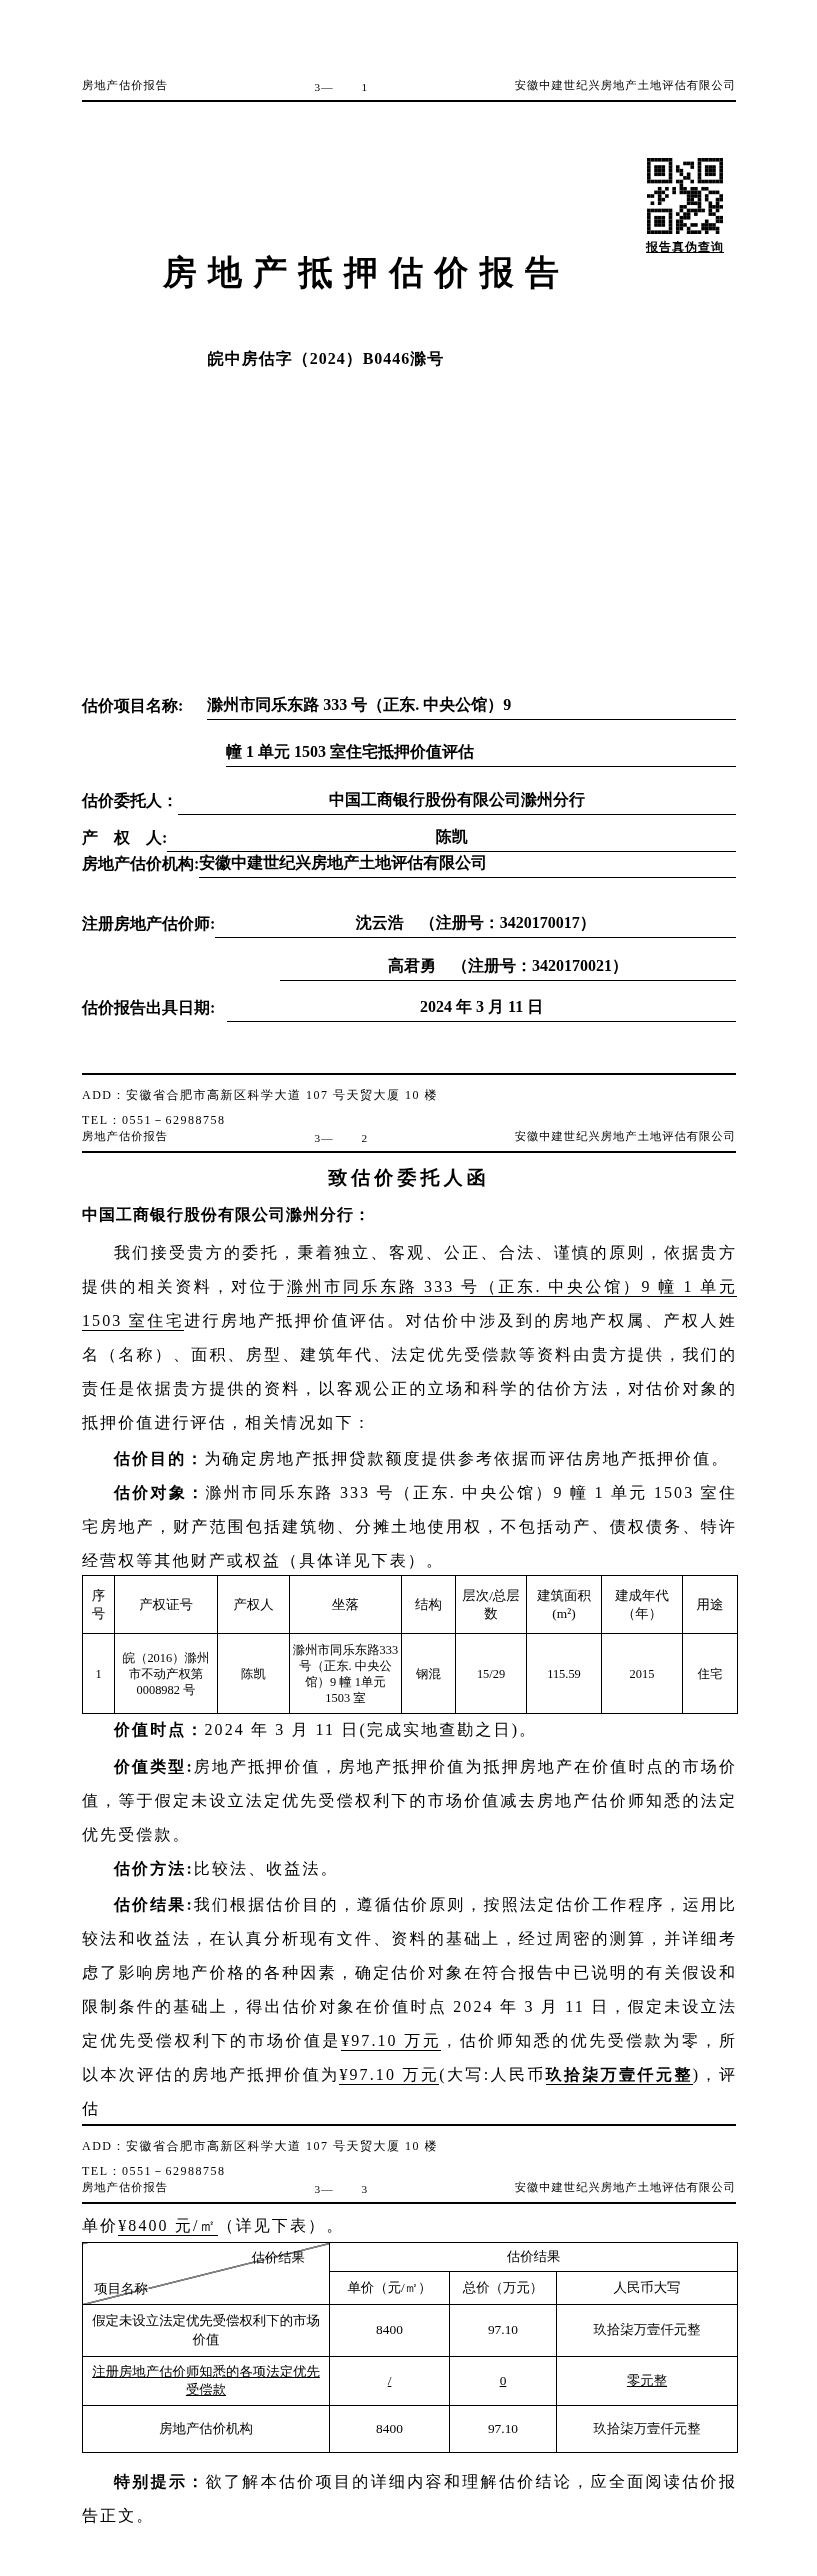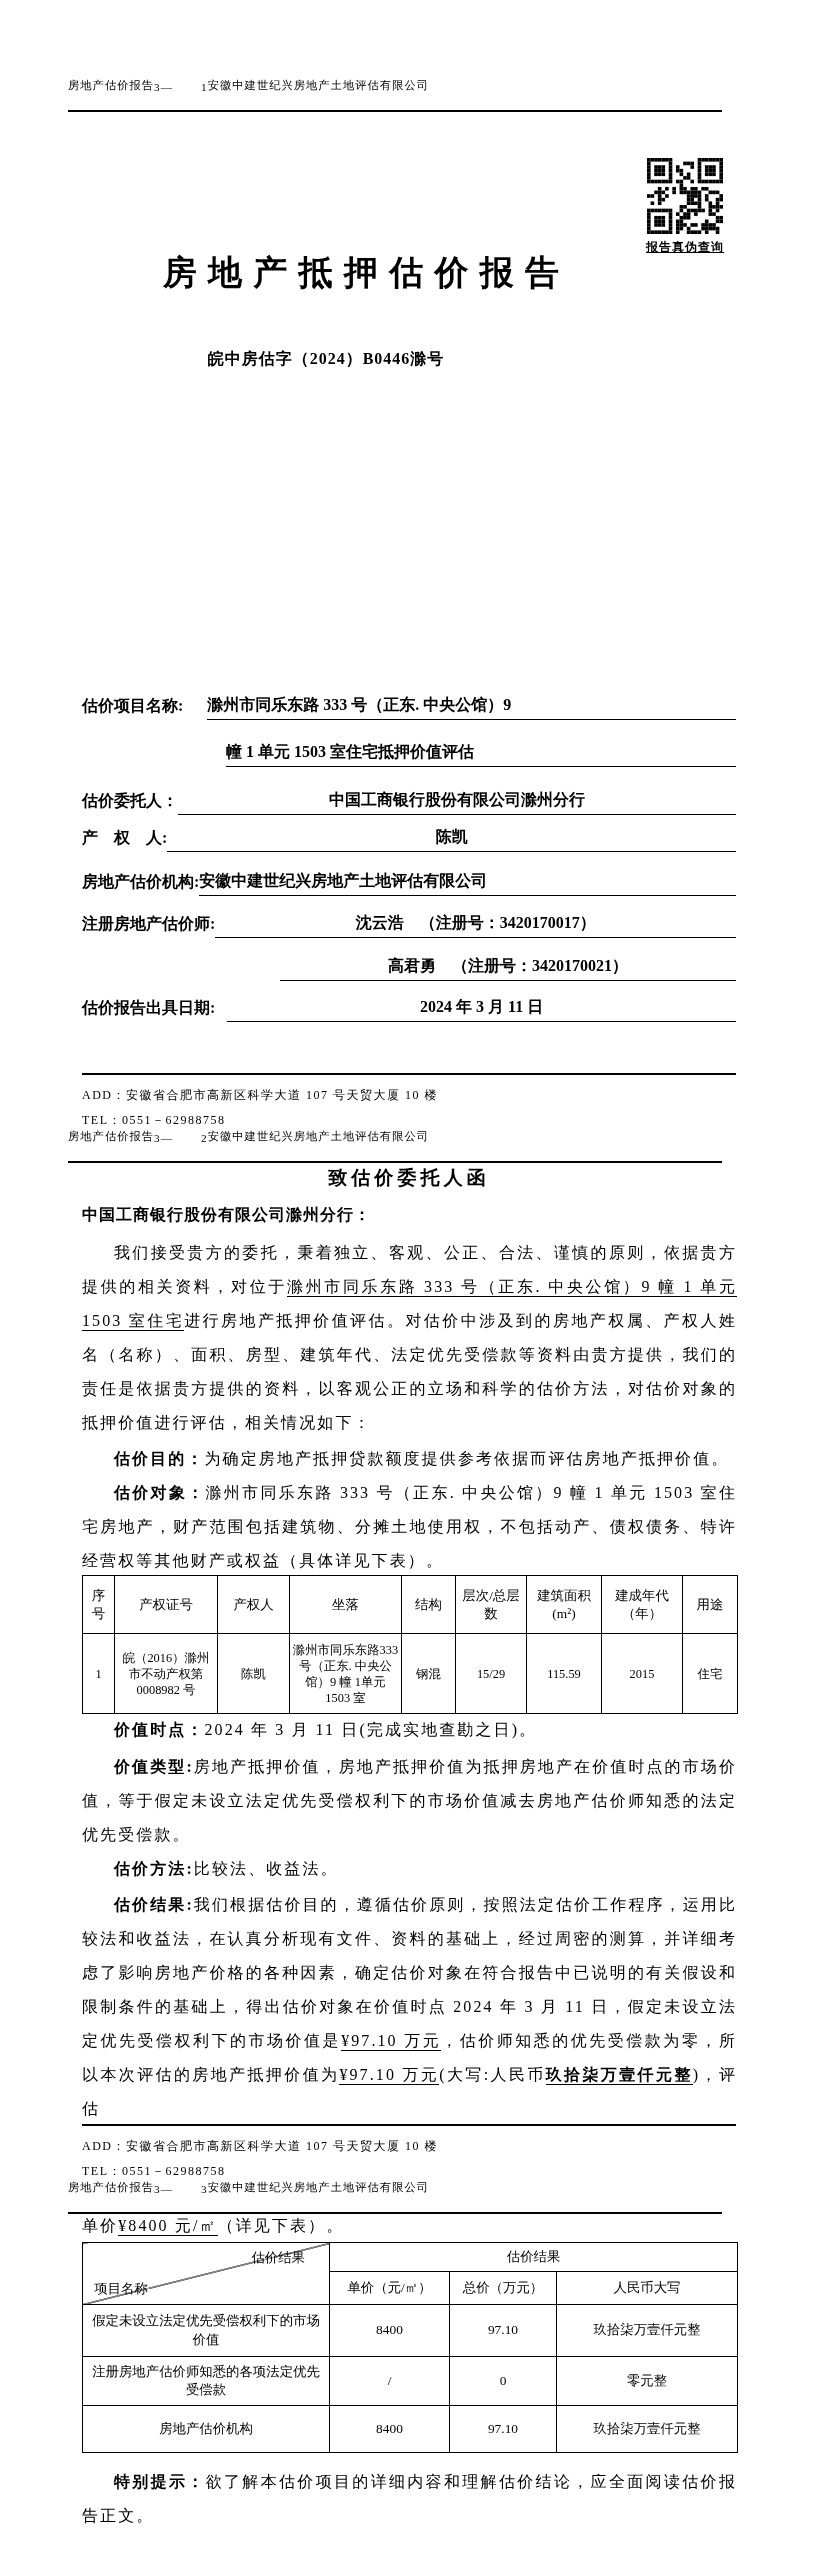--- a/index.html
+++ b/index.html
@@ -1,22 +1,22 @@
 <!DOCTYPE html>
 <html style="font-size:8.2px"><head>
 <meta charset="utf-8">
 <style>
   html,body{margin:0;padding:0;background:#fff;}
   #doc{position:relative;width:818px;height:3300px;background:#ffffff;color:#000;
        font-family:"Liberation Serif","DejaVu Serif",serif;}
   .abs{position:absolute;}
 
   
-  .pg-header{left:68px;width:654px;display:flex;justify-content:flex-start;align-items:flex-end;
-             font-size:11.3px;letter-spacing:1px;padding-bottom:17px;border-bottom:2.1px solid #000;}
+  .pg-header{left:82px;width:654px;display:flex;justify-content:space-between;align-items:flex-end;
+             font-size:11.3px;letter-spacing:1px;padding-bottom:7px;border-bottom:2.1px solid #000;}
   .ph-center{display:flex;gap:28px;}
   #hdr1{top:78px;} #hdr2{top:1129px;} #hdr3{top:2180px;}
 
   .pg-footer{left:82px;width:654px;border-top:2.1px solid #000;padding-top:12.4px;
              font-size:12px;letter-spacing:1.5px;}
   .pg-footer .tel{margin-top:7.2px;}
   #ftr1{top:1073px;} #ftr2{top:2124px;}
 
   
   #qr-block{top:158px;left:643px;width:84px;text-align:center;}
@@ -26,21 +26,21 @@
   #doc-number{top:349px;left:0;width:652px;text-align:center;font-size:16px;font-weight:bold;letter-spacing:1px;}
 
   .fieldrow{left:82px;width:654px;display:flex;align-items:flex-end;height:29px;
             font-size:16px;font-weight:bold;}
   .flabel{white-space:nowrap;padding-bottom:3.1px;}
   .fval{flex:1;border-bottom:1.5px solid #000;padding-bottom:3.1px;white-space:nowrap;overflow:hidden;}
   .fval.center{text-align:center;}
   .fspacer{width:144px;}
   .fspacer.wide{width:198px;}
   #fr-project1{top:691px;gap:24px;} #fr-project2{top:738px;} #fr-client{top:786px;}
-  #fr-owner{top:823px;} #fr-agency{top:867px;} #fr-app1{top:909px;}
+  #fr-owner{top:823px;} #fr-agency{top:849px;} #fr-app1{top:909px;}
   #fr-app2{top:952px;} #fr-date{top:993px;gap:12px;}
 
   
   .body-par{left:82px;width:655px;font-size:16px;line-height:34px;text-align:justify;letter-spacing:2.1px;}
   .indent{text-indent:2em;}
   .blabel{font-weight:bold;}
   .u{border-bottom:1px solid #000;padding-bottom:0.5px;}
   .u.bold{font-weight:bold;}
   #letter-title{top:1165px;left:0;width:818px;text-align:center;font-size:19px;font-weight:bold;letter-spacing:4.1px;}
   #salutation{top:1205px;left:82px;font-size:16px;font-weight:bold;letter-spacing:1px;}
@@ -53,21 +53,21 @@
   #table1{top:1575px;left:82px;width:655px;}
   #table1 th,#table1 td{border:1px solid #000;text-align:center;vertical-align:middle;padding:1px 2.6px;}
   #table1 th{font-size:13.4px;font-weight:normal;height:55px;line-height:17.5px;}
   #table1 td{font-size:12.4px;height:77px;line-height:16px;}
 
   #table2{top:2242px;left:82px;width:655px;border:1.5px solid #000;}
   #table2 th,#table2 td{border:1px solid #000;text-align:center;vertical-align:middle;
                         font-size:13.4px;font-weight:normal;line-height:18.5px;padding:1px 4.1px;}
   #table2 .grp{height:29px;}
   #table2 .sub{height:33px;}
-  #table2 .r1{height:52px;} #table2 .r2{height:49px;} #table2 .r3{height:47px;}
+  #table2 .r1{height:52px;} #table2 .r2{height:49px;text-decoration:underline;} #table2 .r3{height:47px;}
   td.corner{position:relative;padding:0;
     background:linear-gradient(to bottom right,transparent 49.6%,#000 49.6%,#000 50.4%,transparent 50.4%);}
   .corner-top{position:absolute;top:6.2px;right:24px;font-size:13.4px;}
   .corner-bottom{position:absolute;bottom:5.2px;left:11.3px;font-size:13.4px;}
 </style>
 </head>
 <body>
 
 <div id="doc">
 

